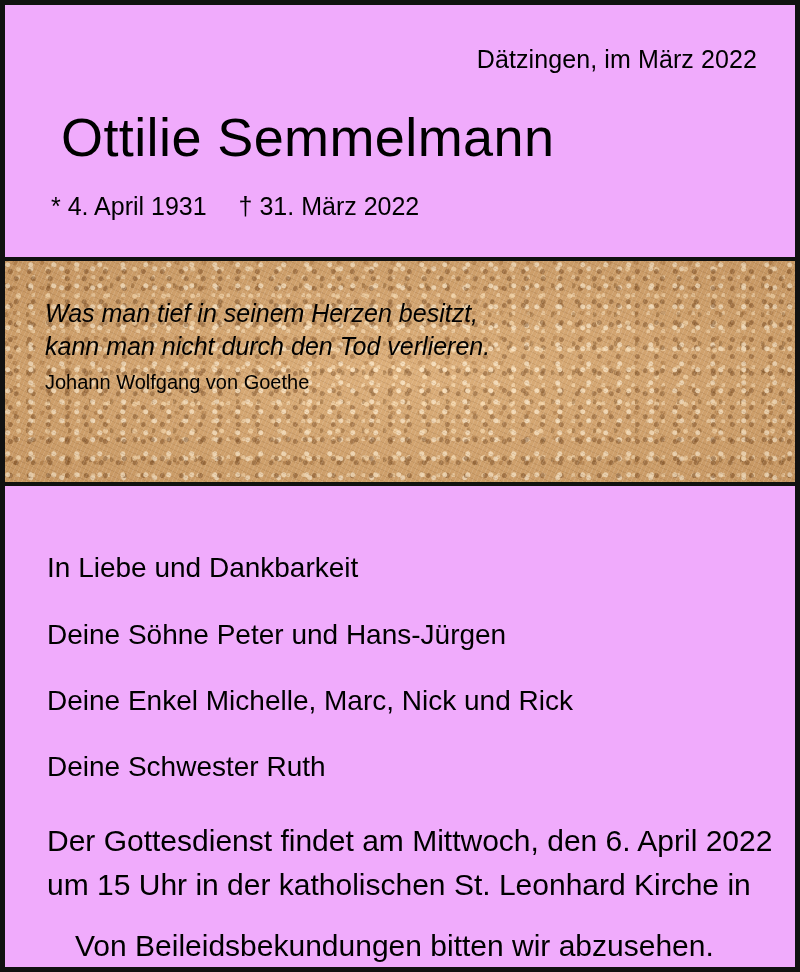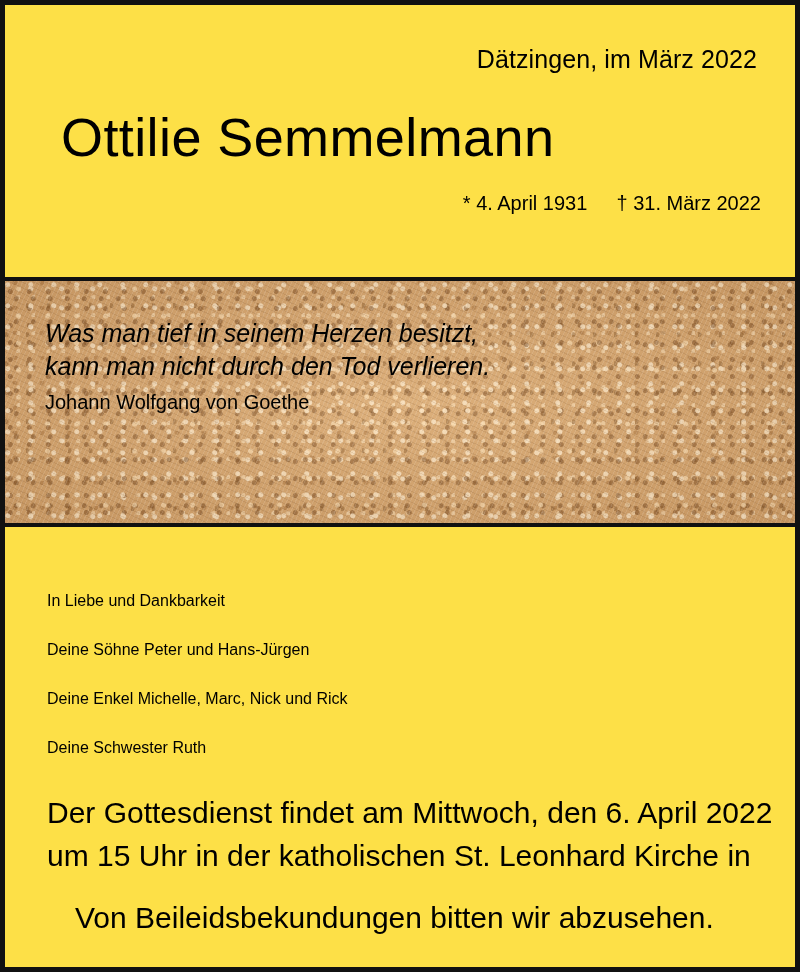--- a/index.html
+++ b/index.html
@@ -13,21 +13,21 @@
     font-family: "Liberation Sans", sans-serif;
     color: #000000;
     overflow: hidden;
   }
   .obituary {
     position: relative;
     width: 800px;
     height: 972px;
     box-sizing: border-box;
     border: 5px solid #111111;
-    background: #fde047;
+    background: #f0abfc;
     display: flex;
     flex-direction: column;
   }
 
   
   .top-block {
     padding: 40px 34px 0 34px;
     box-sizing: border-box;
     height: 272px;
     position: relative;
@@ -40,24 +40,23 @@
   }
   .name {
     margin-top: 32px;
     font-size: 54px;
     letter-spacing: 0.4px;
     padding-left: 22px;
     white-space: nowrap;
   }
   .lifespan {
     margin-top: 24px;
-    font-size: 20px;
+    font-size: 25px;
     padding-left: 12px;
     white-space: nowrap;
-    text-align: right;
   }
   .lifespan .sep {
     display: inline-block;
     width: 18px;
   }
 
   
   .quote-band {
     position: relative;
     height: 250px;
@@ -108,21 +107,21 @@
     white-space: nowrap;
   }
 
   
   .bottom-block {
     flex: 1;
     padding: 36px 34px 0 42px;
     box-sizing: border-box;
   }
   .family-line {
-    font-size: 16px;
+    font-size: 28px;
     line-height: 1.44;
     white-space: nowrap;
     margin-top: 26px;
   }
   .service-block {
     margin-top: 32px;
   }
   .service-line {
     font-size: 30px;
     line-height: 1.44;

